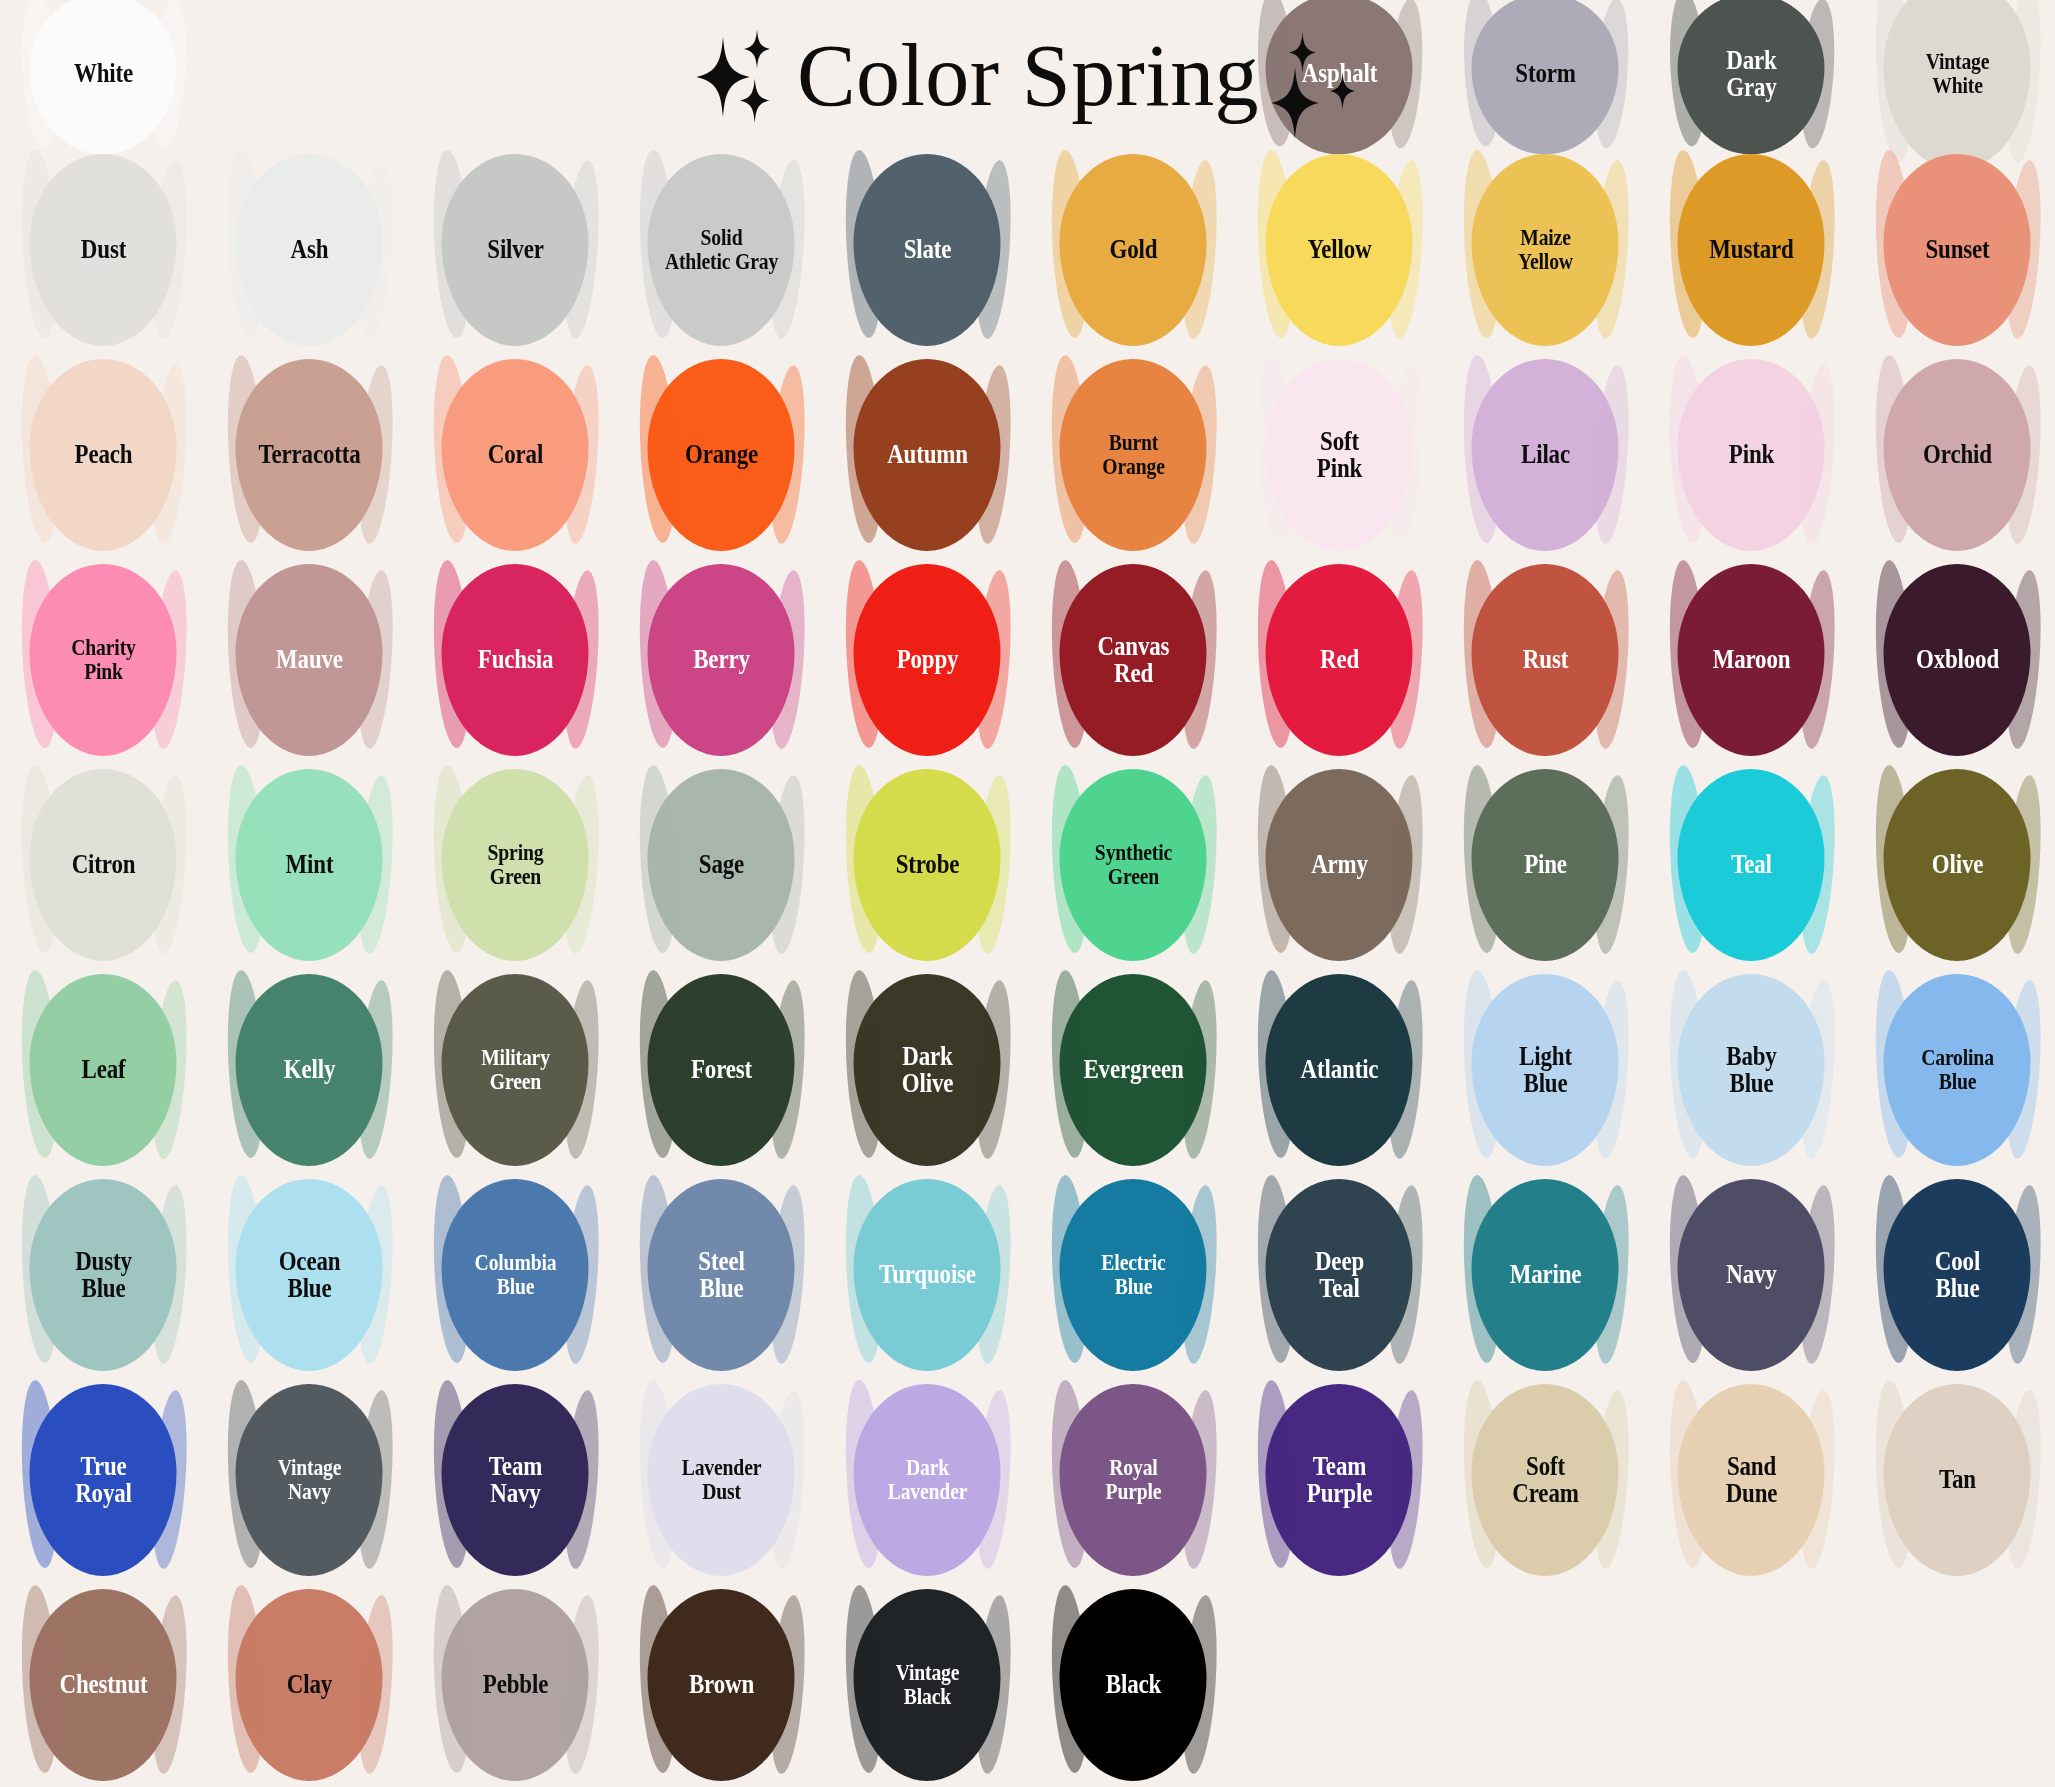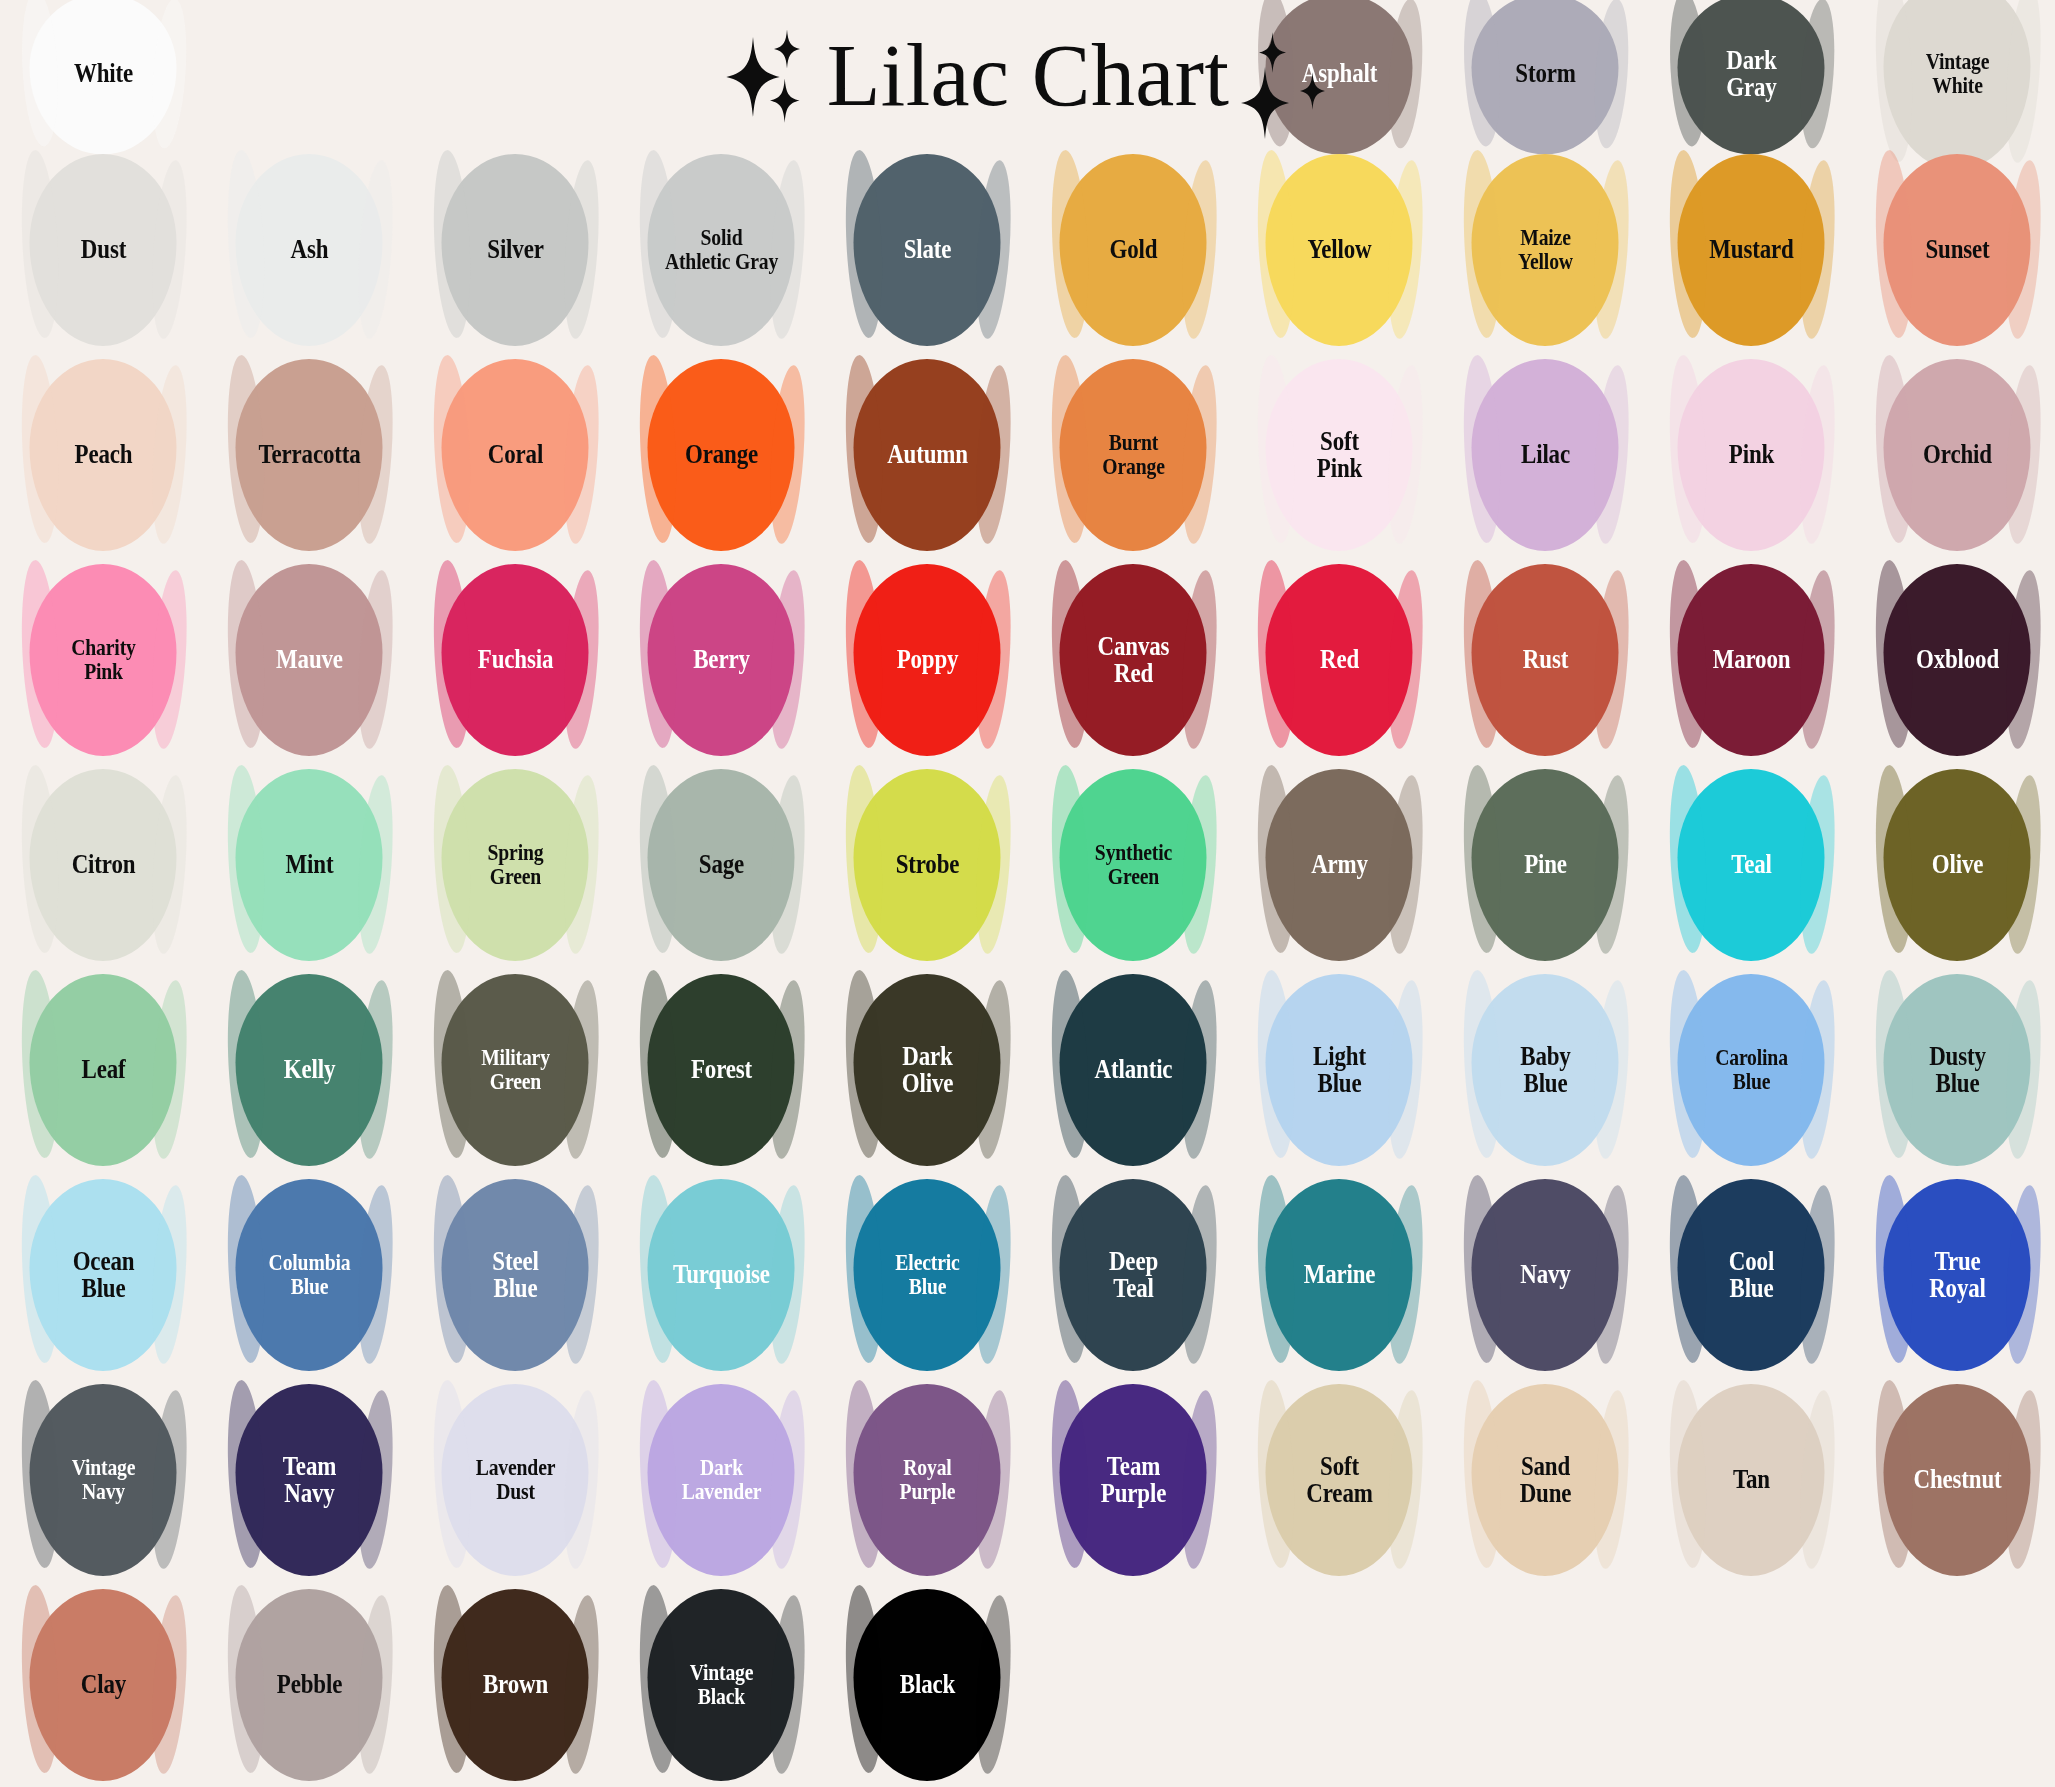--- a/index.html
+++ b/index.html
@@ -153,21 +153,21 @@
         <path d="M50 0 C54 48 62 66 100 75 C62 84 54 102 50 150 C46 102 38 84 0 75 C38 66 46 48 50 0 Z" fill="#0d0d0d"></path>
       </svg>
       <svg class="sp-b" width="26" height="40" viewBox="0 0 100 150" xmlns="http://www.w3.org/2000/svg">
         <path d="M50 0 C54 48 62 66 100 75 C62 84 54 102 50 150 C46 102 38 84 0 75 C38 66 46 48 50 0 Z" fill="#0d0d0d"></path>
       </svg>
       <svg class="sp-c" width="29.5" height="45" viewBox="0 0 100 150" xmlns="http://www.w3.org/2000/svg">
         <path d="M50 0 C54 48 62 66 100 75 C62 84 54 102 50 150 C46 102 38 84 0 75 C38 66 46 48 50 0 Z" fill="#0d0d0d"></path>
       </svg>
     </span>
 
-    <span class="chart-title">Lilac Chart</span>
+    <span class="chart-title">Color Spring</span>
 
     <span class="sparkle-group right">
       <svg class="sp-a" width="27" height="41" viewBox="0 0 100 150" xmlns="http://www.w3.org/2000/svg">
         <path d="M50 0 C54 48 62 66 100 75 C62 84 54 102 50 150 C46 102 38 84 0 75 C38 66 46 48 50 0 Z" fill="#0d0d0d"></path>
       </svg>
       <svg class="sp-b" width="48" height="72" viewBox="0 0 100 150" xmlns="http://www.w3.org/2000/svg">
         <path d="M50 0 C54 48 62 66 100 75 C62 84 54 102 50 150 C46 102 38 84 0 75 C38 66 46 48 50 0 Z" fill="#0d0d0d"></path>
       </svg>
       <svg class="sp-c" width="25" height="38" viewBox="0 0 100 150" xmlns="http://www.w3.org/2000/svg">
         <path d="M50 0 C54 48 62 66 100 75 C62 84 54 102 50 150 C46 102 38 84 0 75 C38 66 46 48 50 0 Z" fill="#0d0d0d"></path>
@@ -488,20 +488,26 @@
       </div>
       <div class="grid-cell row-5">
         <div class="swatch">
           <div class="blob" style="background: rgb(58, 56, 39);"></div>
           <div class="label" style="color: rgb(255, 255, 255);">Dark
 Olive</div>
         </div>
       </div>
       <div class="grid-cell row-5">
         <div class="swatch">
+          <div class="blob" style="background: rgb(31, 84, 52);"></div>
+          <div class="label" style="color: rgb(255, 255, 255);">Evergreen</div>
+        </div>
+      </div>
+      <div class="grid-cell row-5">
+        <div class="swatch">
           <div class="blob" style="background: rgb(30, 59, 68);"></div>
           <div class="label" style="color: rgb(255, 255, 255);">Atlantic</div>
         </div>
       </div>
       <div class="grid-cell row-5">
         <div class="swatch">
           <div class="blob" style="background: rgb(182, 212, 239);"></div>
           <div class="label" style="color: rgb(13, 13, 13);">Light
 Blue</div>
         </div>

